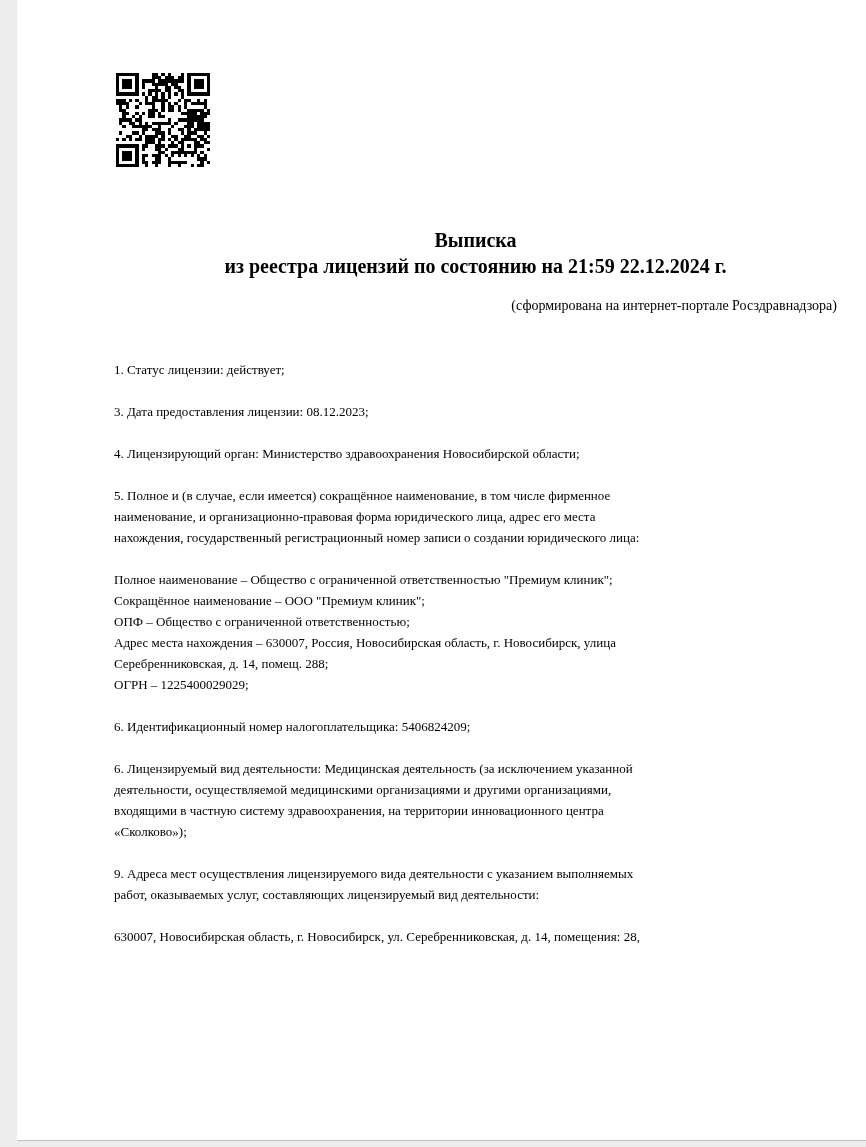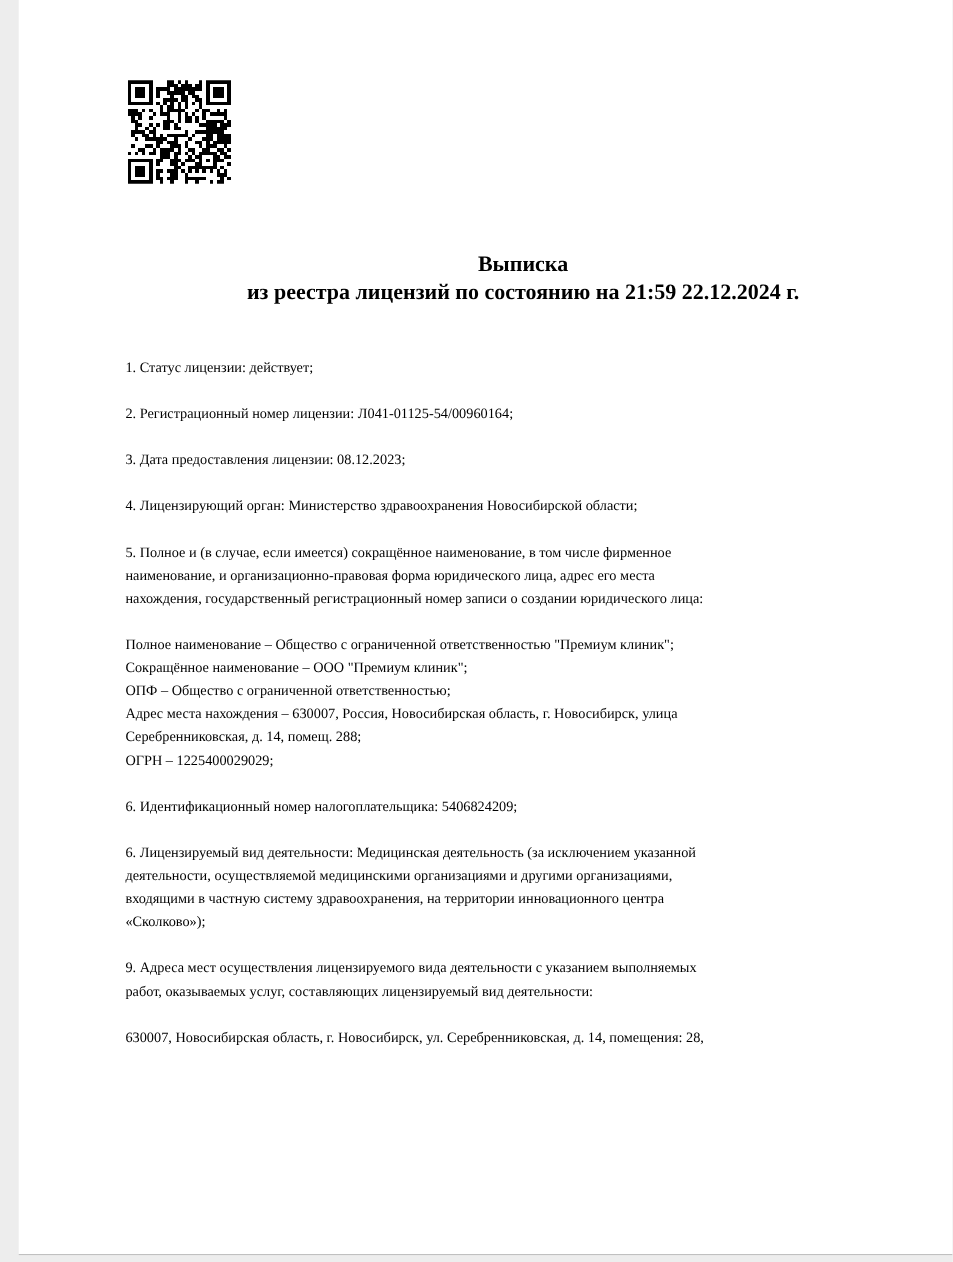--- a/index.html
+++ b/index.html
@@ -507,24 +507,24 @@
         <rect x="16" y="28" width="1" height="1" fill="#000000"></rect>
         <rect x="19" y="28" width="1" height="1" fill="#000000"></rect>
         <rect x="23" y="28" width="1" height="1" fill="#000000"></rect>
         <rect x="25" y="28" width="1" height="1" fill="#000000"></rect>
         <rect x="26" y="28" width="1" height="1" fill="#000000"></rect>
       </svg>
 
     <div class="text-block">
       <h1 class="doc-title">Выписка
 из реестра лицензий по состоянию на 21:59 22.12.2024 г.</h1>
+      <div class="doc-subtitle">(сформирована на интернет-портале Росздравнадзора)</div>
 
       <div class="body-text">
         <p>1. Статус лицензии: действует;</p>
-        <p>2. Регистрационный номер лицензии: Л041-01125-54/00960164;</p>
         <p>3. Дата предоставления лицензии: 08.12.2023;</p>
         <p>4. Лицензирующий орган: Министерство здравоохранения Новосибирской области;</p>
         <p>5. Полное и (в случае, если имеется) сокращённое наименование, в том числе фирменное
 наименование, и организационно-правовая форма юридического лица, адрес его места
 нахождения, государственный регистрационный номер записи о создании юридического лица:</p>
         <p>Полное наименование – Общество с ограниченной ответственностью "Премиум клиник";
 Сокращённое наименование – ООО "Премиум клиник";
 ОПФ – Общество с ограниченной ответственностью;
 Адрес места нахождения – 630007, Россия, Новосибирская область, г. Новосибирск, улица
 Серебренниковская, д. 14, помещ. 288;

